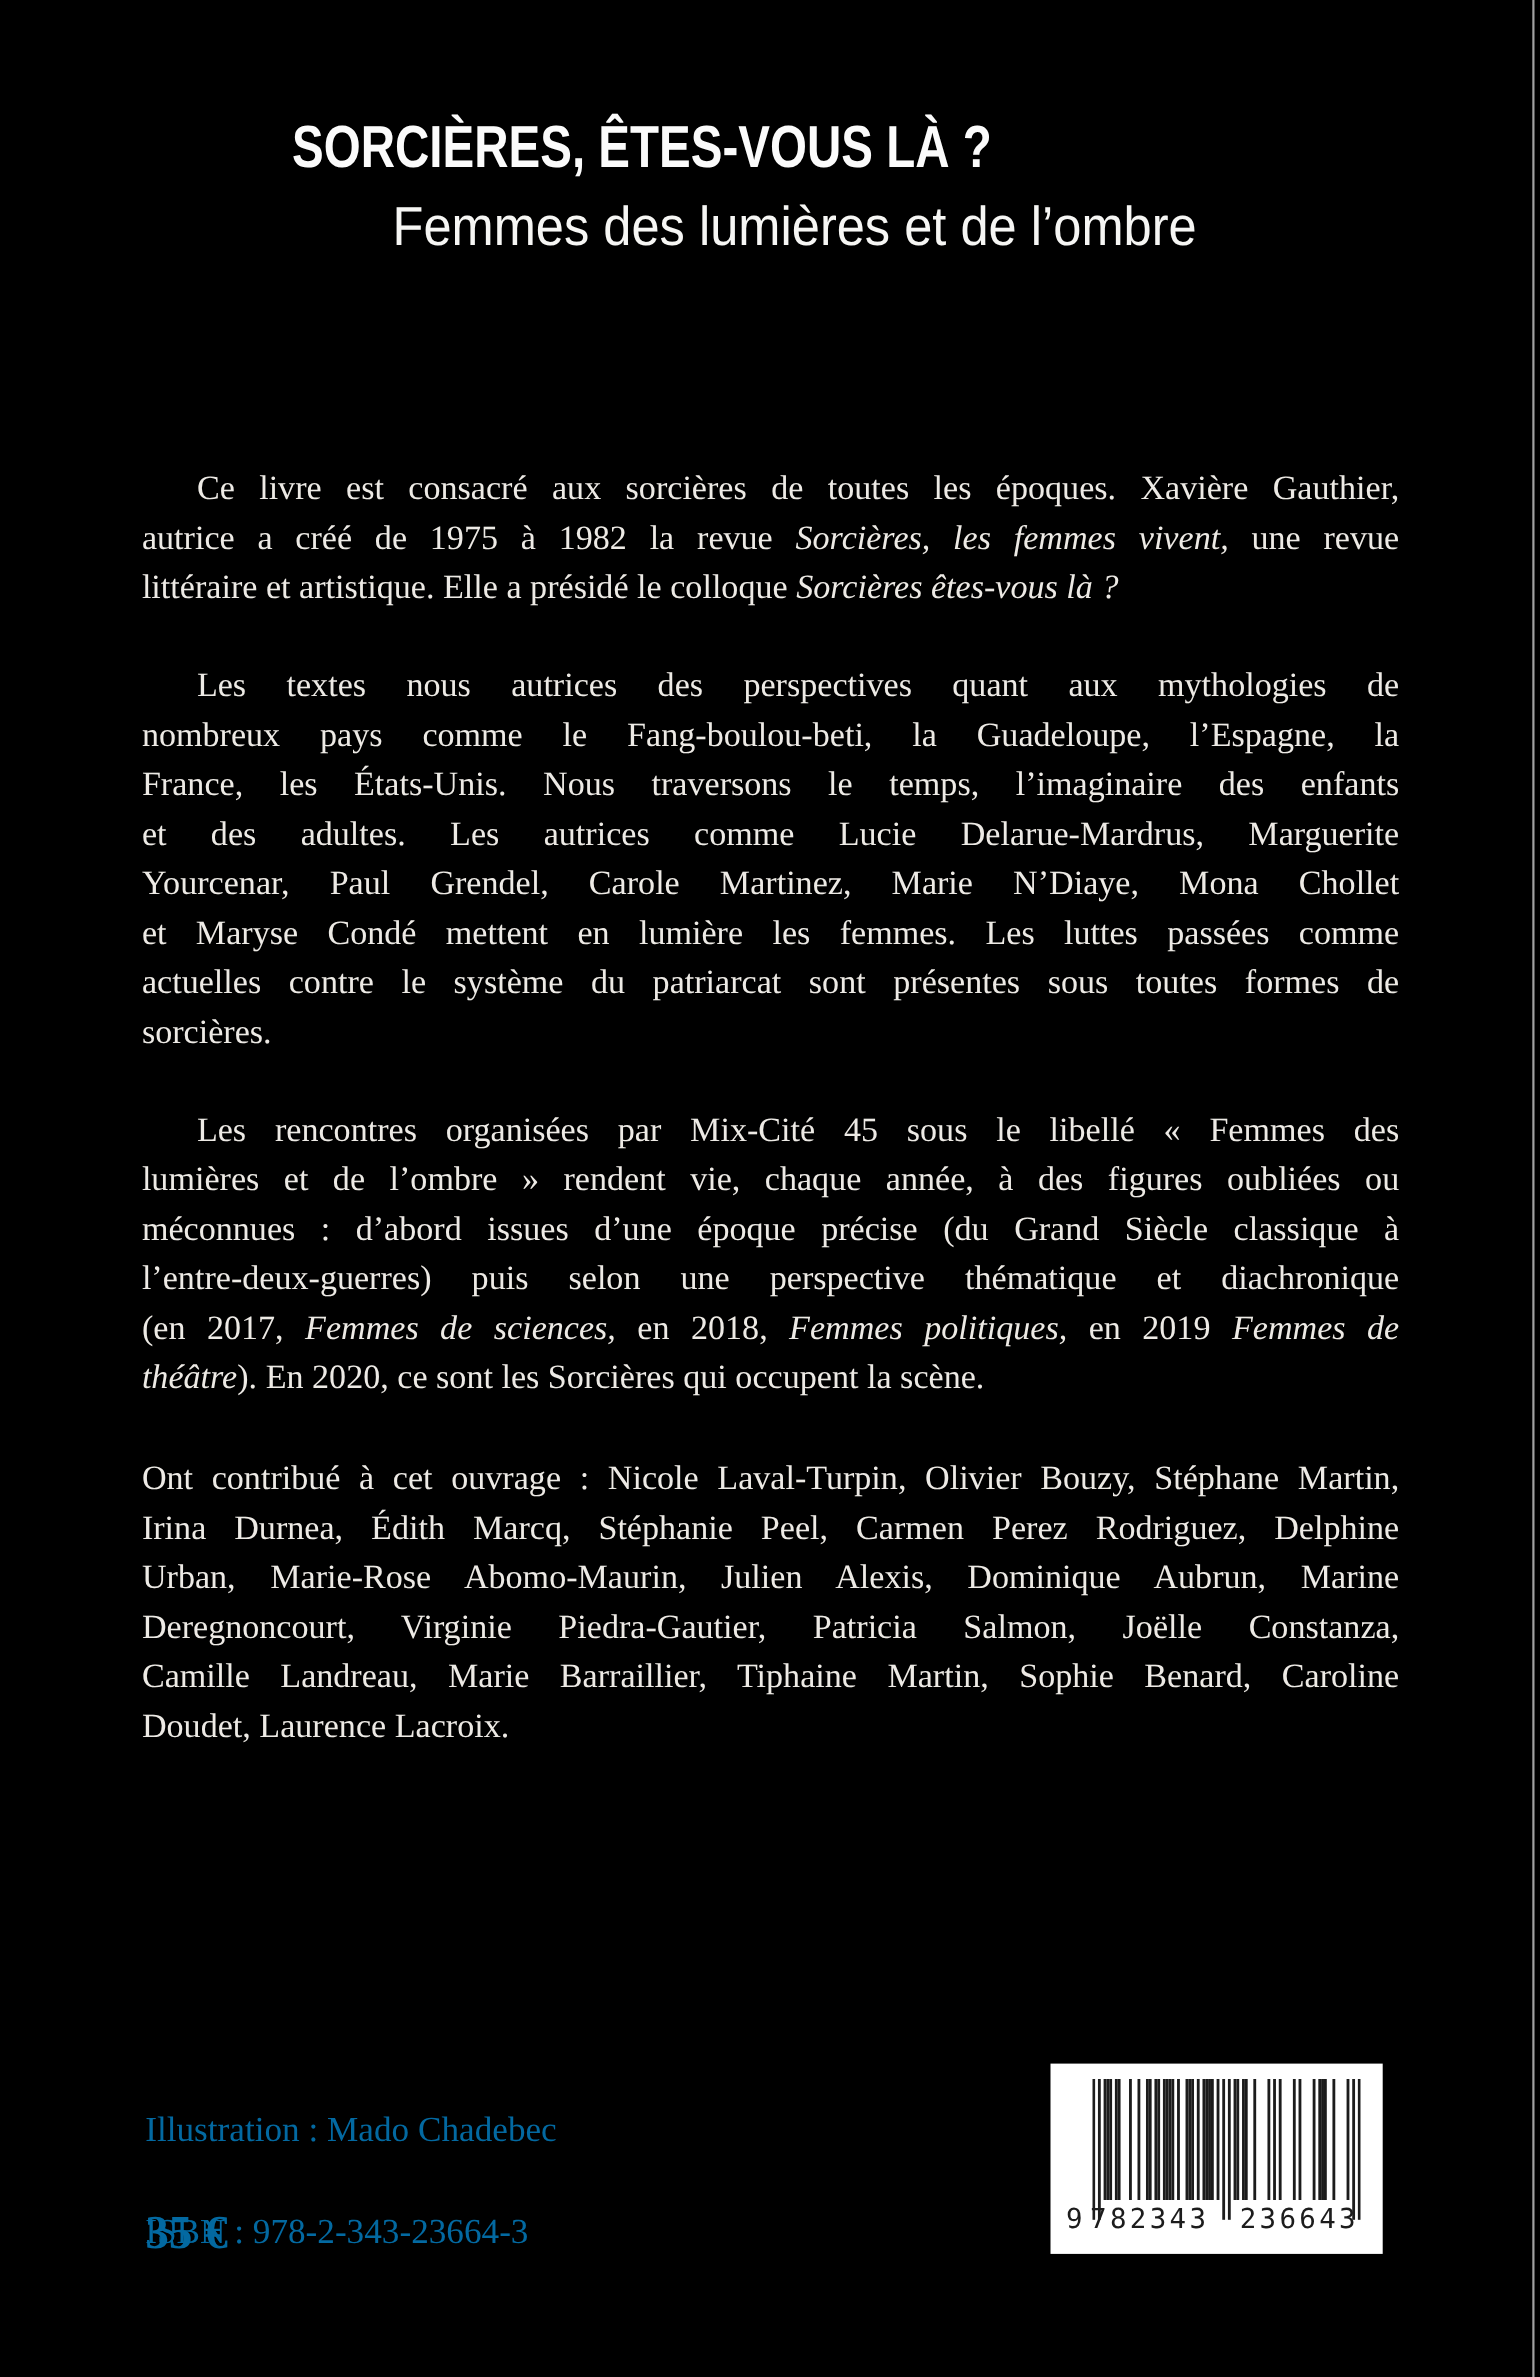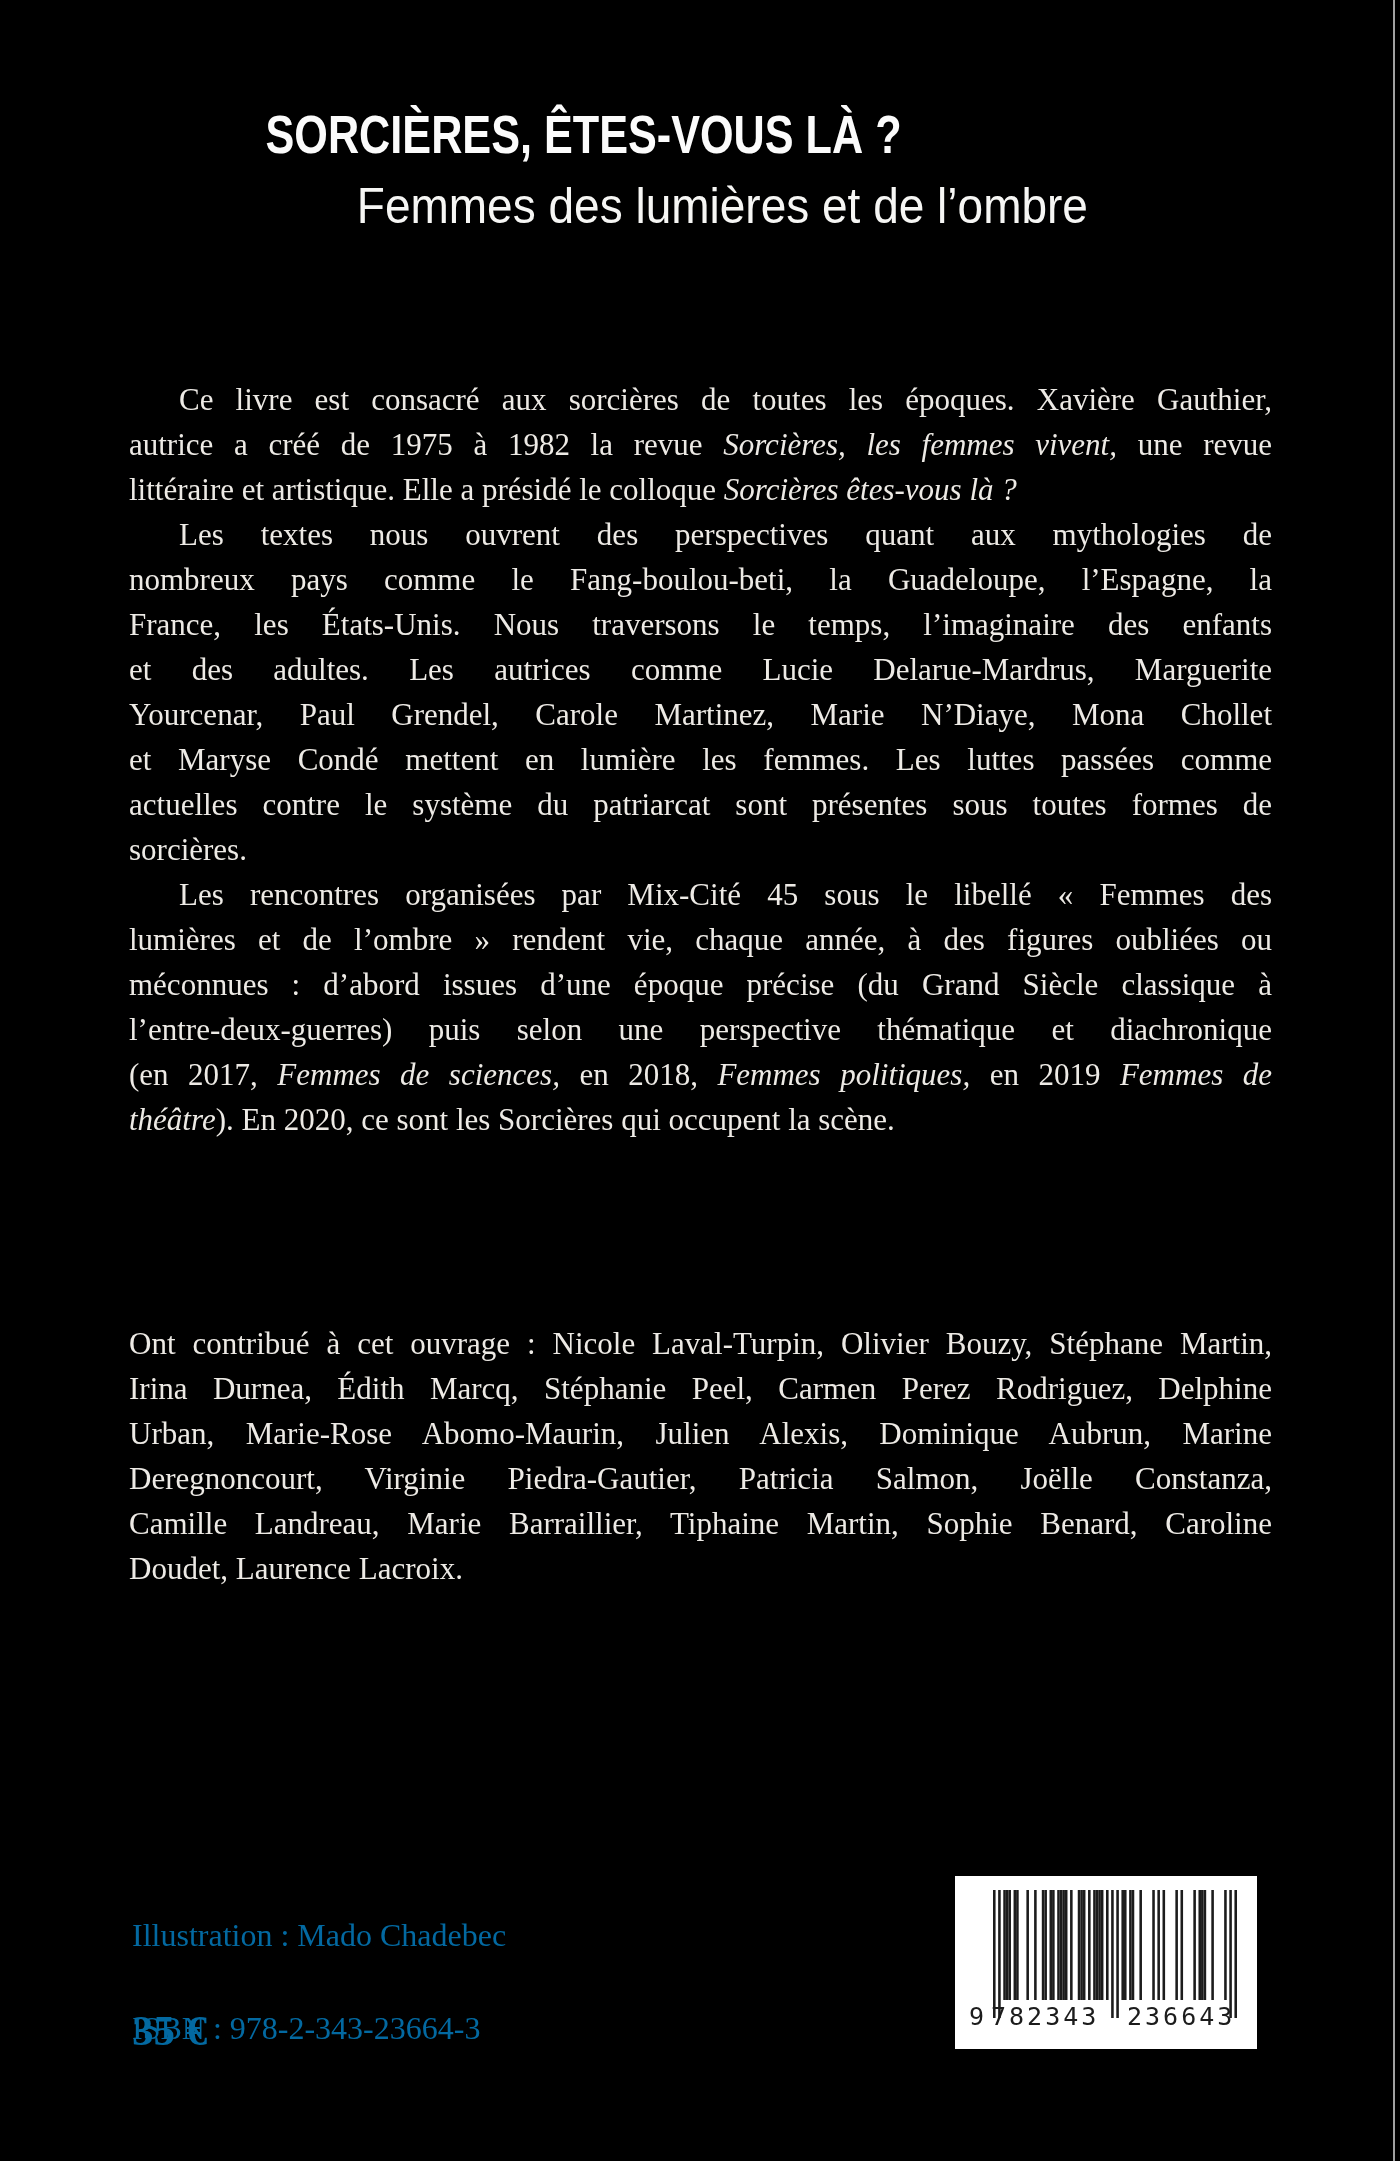--- a/index.html
+++ b/index.html
@@ -30,21 +30,21 @@
   .subtitle .squeeze{display:inline-block;transform:scaleX(.92);transform-origin:50% 50%;white-space:nowrap;}
 
   .textblock{
     position:absolute;left:129px;width:1143px;
     color:#edeae5;font-size:31px;line-height:45px;
   }
   #synopsis{top:377px;}
   #contributors{top:1321px;}
   .line{text-align:justify;text-align-last:justify;}
   .line.last{text-align-last:left;}
-  .line.indent{text-indent:50px;}
+  .line.indent{text-indent:50px;margin-top:44px;}
   .line i{font-style:italic;}
 
   .imprint-line{
     position:absolute;left:132px;color:#0369a1;
     font-size:32px;line-height:38px;white-space:nowrap;
   }
   #illustration{top:1916px;}
   #isbn{top:1977px;margin-top:32px;}
   #price{top:2012px;font-size:43px;font-weight:bold;}
 
@@ -76,21 +76,21 @@
   <span class="squeeze">Femmes des lumières et de l’ombre</span>
 </div>
 
 <div id="synopsis" class="textblock">
     <div>
       <div class="line indent"><span>Ce livre est consacré aux sorcières de toutes les époques. Xavière Gauthier,</span></div>
       <div class="line"><span>autrice a créé de 1975 à 1982 la revue </span><i>Sorcières, les femmes vivent,</i><span> une revue</span></div>
       <div class="line last"><span>littéraire et artistique. Elle a présidé le colloque </span><i>Sorcières êtes-vous là ?</i></div>
     </div>
     <div>
-      <div class="line indent"><span>Les textes nous ouvrent des perspectives quant aux mythologies de</span></div>
+      <div class="line indent"><span>Les textes nous autrices des perspectives quant aux mythologies de</span></div>
       <div class="line"><span>nombreux pays comme le Fang-boulou-beti, la Guadeloupe, l’Espagne, la</span></div>
       <div class="line"><span>France, les États-Unis. Nous traversons le temps, l’imaginaire des enfants</span></div>
       <div class="line"><span>et des adultes. Les autrices comme Lucie Delarue-Mardrus, Marguerite</span></div>
       <div class="line"><span>Yourcenar, Paul Grendel, Carole Martinez, Marie N’Diaye, Mona Chollet</span></div>
       <div class="line"><span>et Maryse Condé mettent en lumière les femmes. Les luttes passées comme</span></div>
       <div class="line"><span>actuelles contre le système du patriarcat sont présentes sous toutes formes de</span></div>
       <div class="line last"><span>sorcières.</span></div>
     </div>
     <div>
       <div class="line indent"><span>Les rencontres organisées par Mix-Cité 45 sous le libellé « Femmes des</span></div>

